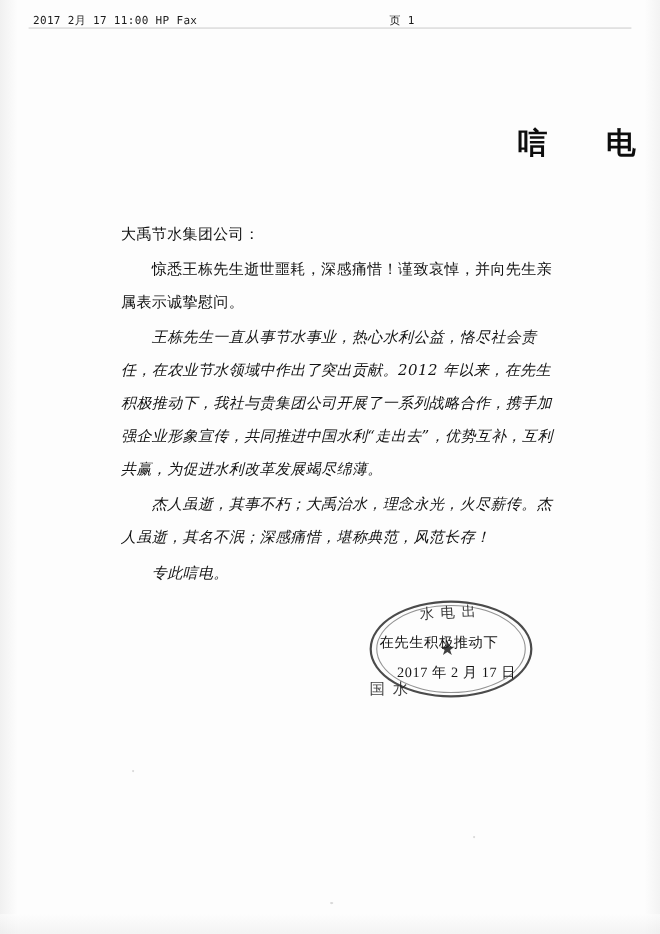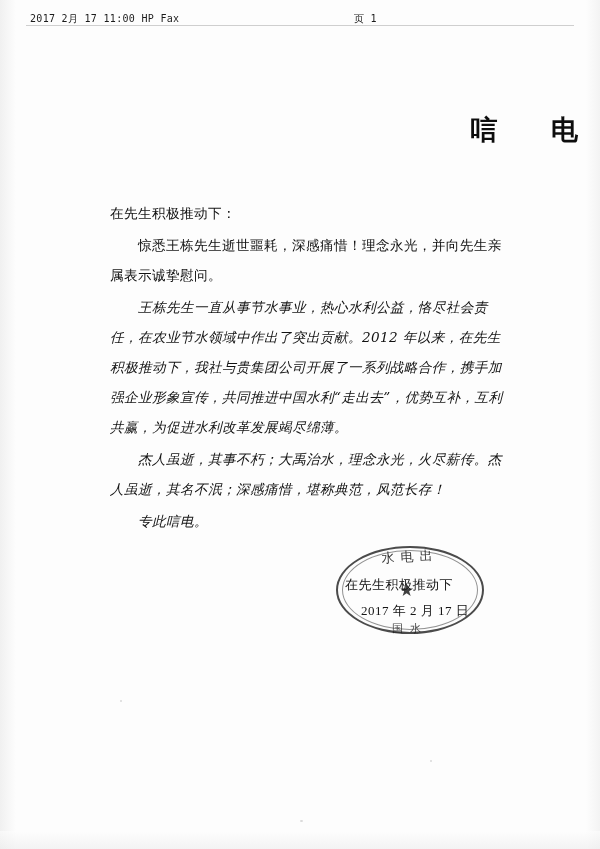--- a/index.html
+++ b/index.html
@@ -167,22 +167,21 @@
     font-size: 13px;
     letter-spacing: 6px;
     color: #1c1c1c;
     opacity: .9;
     transform: rotate(-3deg);
   }
   .seal .arc-bottom {
     position: absolute;
     left: 0; bottom: 2px;
     width: 148px;
-    text-align: center;
-    font-size: 11px;
+    font-size: 14px;
     letter-spacing: 7px;
     color: #1c1c1c;
     opacity: .85;
   }
 
   
   .sign-block {
     position: absolute;
     left: 345px;
     top: 572px;
@@ -213,22 +212,22 @@
 
   <div class="fax-header">
     <span class="left">2017  2月  17  11:00  HP Fax</span>
     <span class="right">页  1</span>
   </div>
   <div class="header-rule"></div>
 
   <div class="doc-title">唁     电</div>
 
   <div class="body-block">
-    <p class="p-salutation">在先生积极推动下：</p>
-    <p class="p-indent">惊悉王栋先生逝世噩耗，深感痛惜！理念永光，并向先生亲属表示诚挚慰问。</p>
+    <p class="p-salutation">大禹节水集团公司：</p>
+    <p class="p-indent">惊悉王栋先生逝世噩耗，深感痛惜！谨致哀悼，并向先生亲属表示诚挚慰问。</p>
     <p class="p-indent p-gap">王栋先生一直从事节水事业，热心水利公益，恪尽社会责任，在农业节水领域中作出了突出贡献。2012 年以来，在先生积极推动下，我社与贵集团公司开展了一系列战略合作，携手加强企业形象宣传，共同推进中国水利“走出去”，优势互补，互利共赢，为促进水利改革发展竭尽绵薄。</p>
     <p class="p-indent p-gap">杰人虽逝，其事不朽；大禹治水，理念永光，火尽薪传。杰人虽逝，其名不泯；深感痛惜，堪称典范，风范长存！</p>
     <p class="p-indent p-gap">专此唁电。</p>
   </div>
 
   <div class="sign-block">
     <div class="org">在先生积极推动下</div>
     <div class="date">2017 年 2 月 17 日</div>
   </div>
 

